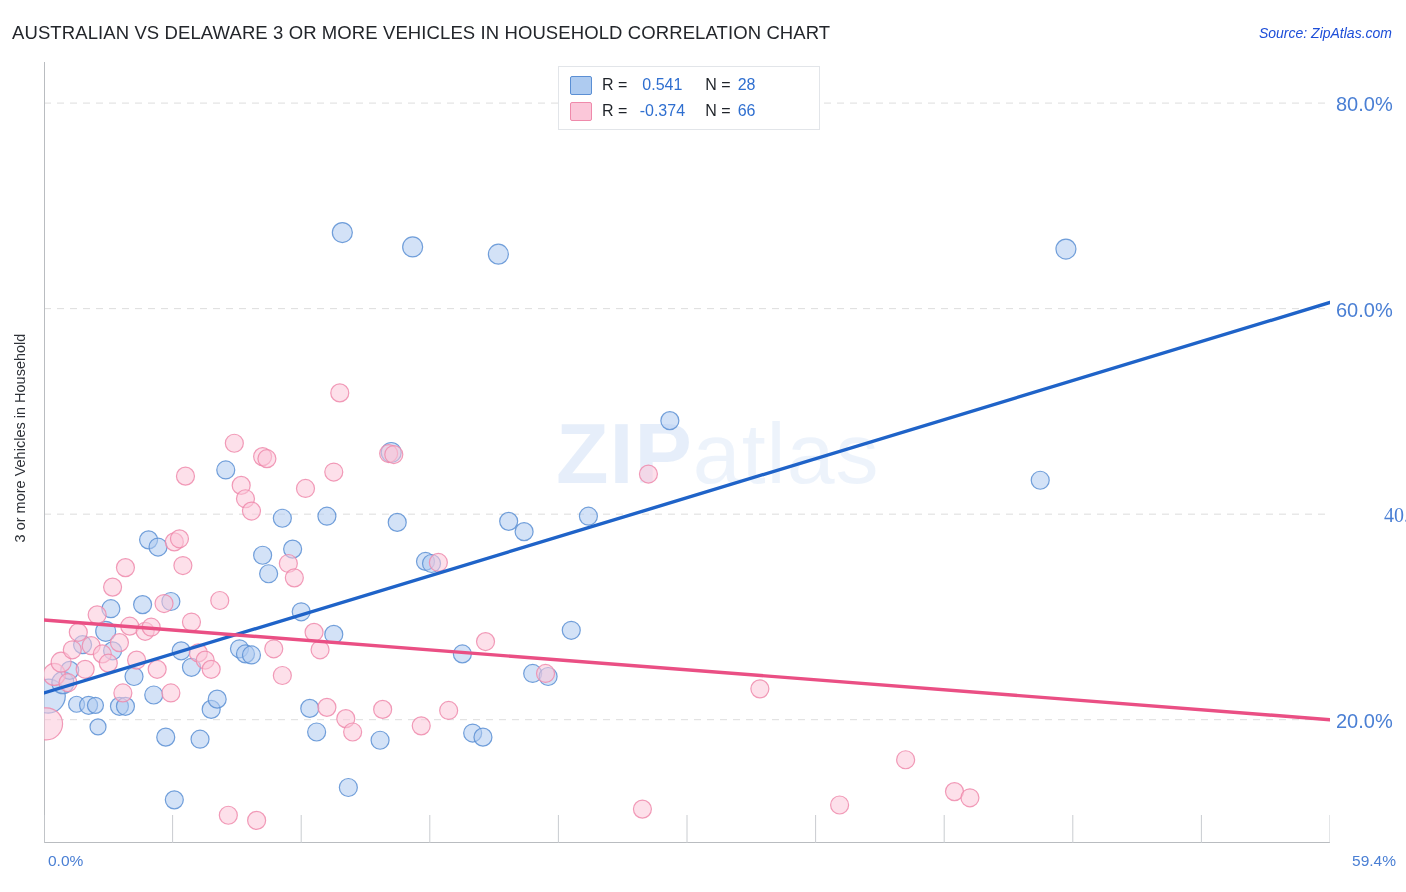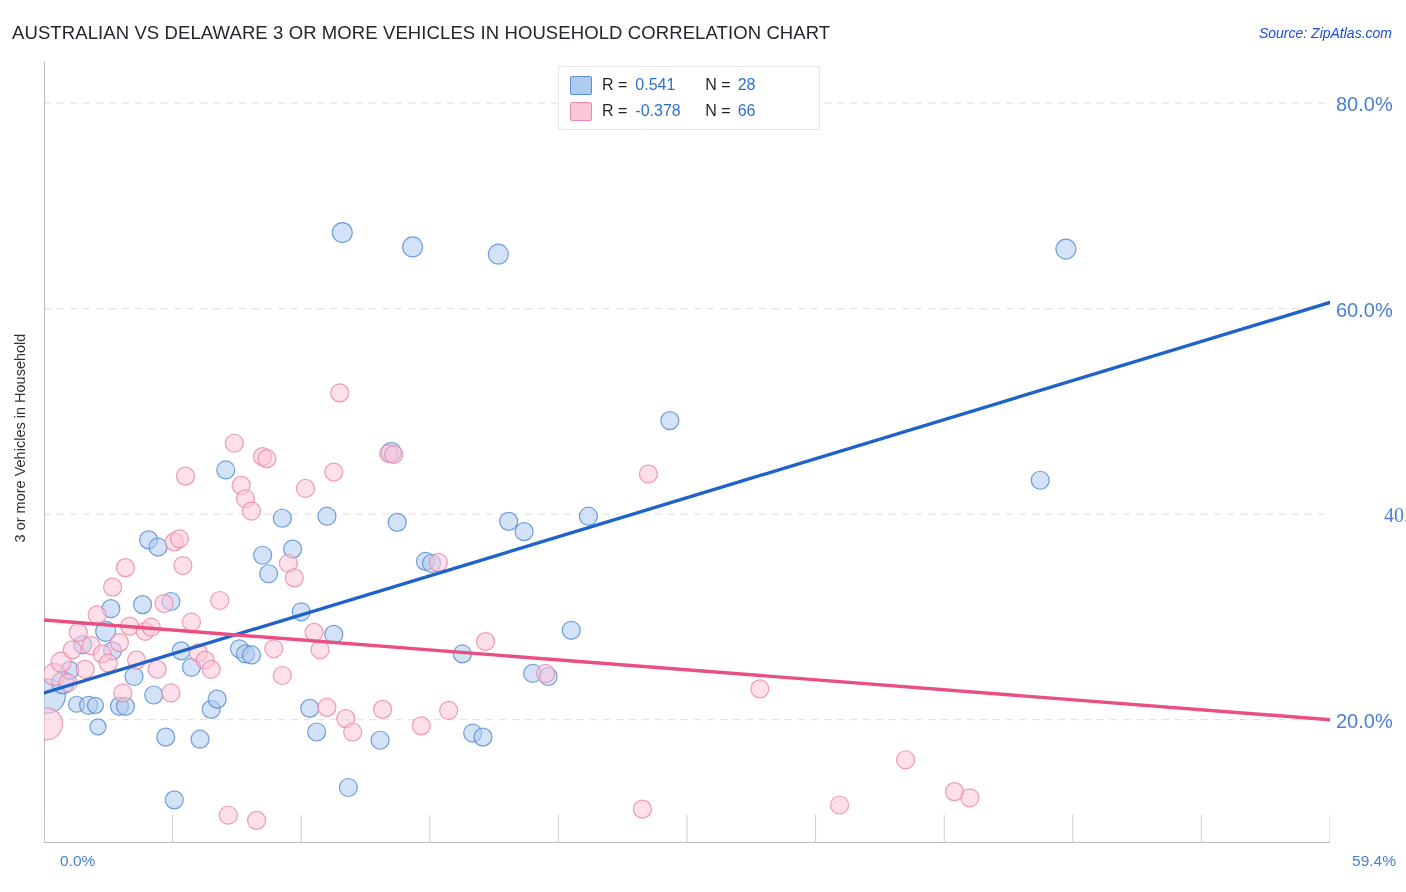--- a/index.html
+++ b/index.html
@@ -52,21 +52,21 @@
   .legrow{
     position:absolute;left:11px;height:26px;display:flex;align-items:center;
     font-size:16px;color:#1f2329;white-space:nowrap;
   }
   .legrow.r1{top:5px;}
   .legrow.r2{top:31px;}
   .swatch{width:22px;height:19px;border-radius:2px;box-sizing:border-box;margin-right:10px;}
   .sw-blue{background:#aecbf0;border:1.4px solid #5b8fd4;}
   .sw-pink{background:#fbc7d9;border:1.4px solid #ef8aab;}
   .leg-r{color:#1f2329;}
-  .leg-val{color:#2f6fd0;margin-left:8px;min-width:54px;display:inline-block;text-align:left;}
+  .leg-val{color:#2f6fd0;margin-left:8px;min-width:54px;display:inline-block;text-align:center;}
   .leg-n{color:#1f2329;margin-left:16px;}
   .leg-nv{color:#2f6fd0;margin-left:7px;}
   .botleg{
     position:absolute;top:850px;left:578px;height:28px;
     display:flex;align-items:center;font-size:16.5px;color:#1f2329;
   }
   .botleg .swatch{width:20px;height:22px;margin-right:9px;}
   .botleg .gap{width:36px;}
   .wm{
     position:absolute;left:556px;top:404px;
@@ -79,20 +79,21 @@
 </head>
 <body>
 
 <div id="chart-root">
 
   <div class="title">AUSTRALIAN VS DELAWARE 3 OR MORE VEHICLES IN HOUSEHOLD CORRELATION CHART</div>
   <div class="source">Source: ZipAtlas.com</div>
 
   <div class="ylabel">3 or more Vehicles in Household</div>
 
+  <div class="wm"><span>ZIP</span><span class="lite">atlas</span></div>
 
   <div class="plot">
     <svg class="canvas" id="plot-svg" width="1286" height="781">
         <line x1="0" y1="657.6842105263158" x2="1286" y2="657.6842105263158" stroke="#dddddd" stroke-width="1" stroke-dasharray="7 6"></line>
         <line x1="0" y1="452.15789473684214" x2="1286" y2="452.15789473684214" stroke="#dddddd" stroke-width="1" stroke-dasharray="7 6"></line>
         <line x1="0" y1="246.63157894736844" x2="1286" y2="246.63157894736844" stroke="#dddddd" stroke-width="1" stroke-dasharray="7 6"></line>
         <line x1="0" y1="41.1052631578948" x2="1286" y2="41.1052631578948" stroke="#dddddd" stroke-width="1" stroke-dasharray="7 6"></line>
         <line x1="0.5" y1="0" x2="0.5" y2="781" stroke="#b9bcc0" stroke-width="1"></line>
         <line x1="0" y1="780.5" x2="1286" y2="780.5" stroke="#b9bcc0" stroke-width="1"></line>
         <line x1="0" y1="781" x2="0" y2="753" stroke="#c9ccd0" stroke-width="1"></line>
@@ -239,34 +240,34 @@
         <line x1="0" y1="630.9657894736843" x2="1286" y2="240.46578947368414" stroke="#1f63c8" stroke-width="3.4" stroke-linecap="round"></line>
         <line x1="0" y1="558.003947368421" x2="1286" y2="657.6842105263158" stroke="#ea4f84" stroke-width="3.4" stroke-linecap="round"></line>
       </svg>
   </div>
 
   <div class="ytick" id="yt0" style="top: 93.1053px; left: 1336px;">80.0%</div>
   <div class="ytick" id="yt1" style="top: 298.632px; left: 1336px;">60.0%</div>
   <div class="ytick" id="yt2" style="top: 504.158px; left: 1384px; font-family: Liberation Serif, serif;">40.0%</div>
   <div class="ytick" id="yt3" style="top: 709.684px; left: 1336px; text-align: right;">20.0%</div>
 
-  <div class="xtick" style="left:60px;">0.0%</div>
+  <div class="xtick" style="left:48px;">0.0%</div>
   <div class="xtick" style="right:10px;">59.4%</div>
 
   <div class="legendbox">
     <div class="legrow r1">
       <span class="swatch sw-blue"></span>
       <span class="leg-r">R =</span>
       <span class="leg-val">0.541</span>
       <span class="leg-n">N =</span>
       <span class="leg-nv">28</span>
     </div>
     <div class="legrow r2">
       <span class="swatch sw-pink"></span>
       <span class="leg-r">R =</span>
-      <span class="leg-val">-0.378</span>
+      <span class="leg-val">-0.374</span>
       <span class="leg-n">N =</span>
       <span class="leg-nv">66</span>
     </div>
   </div>
 
 
 </div>
 
 </body></html>

